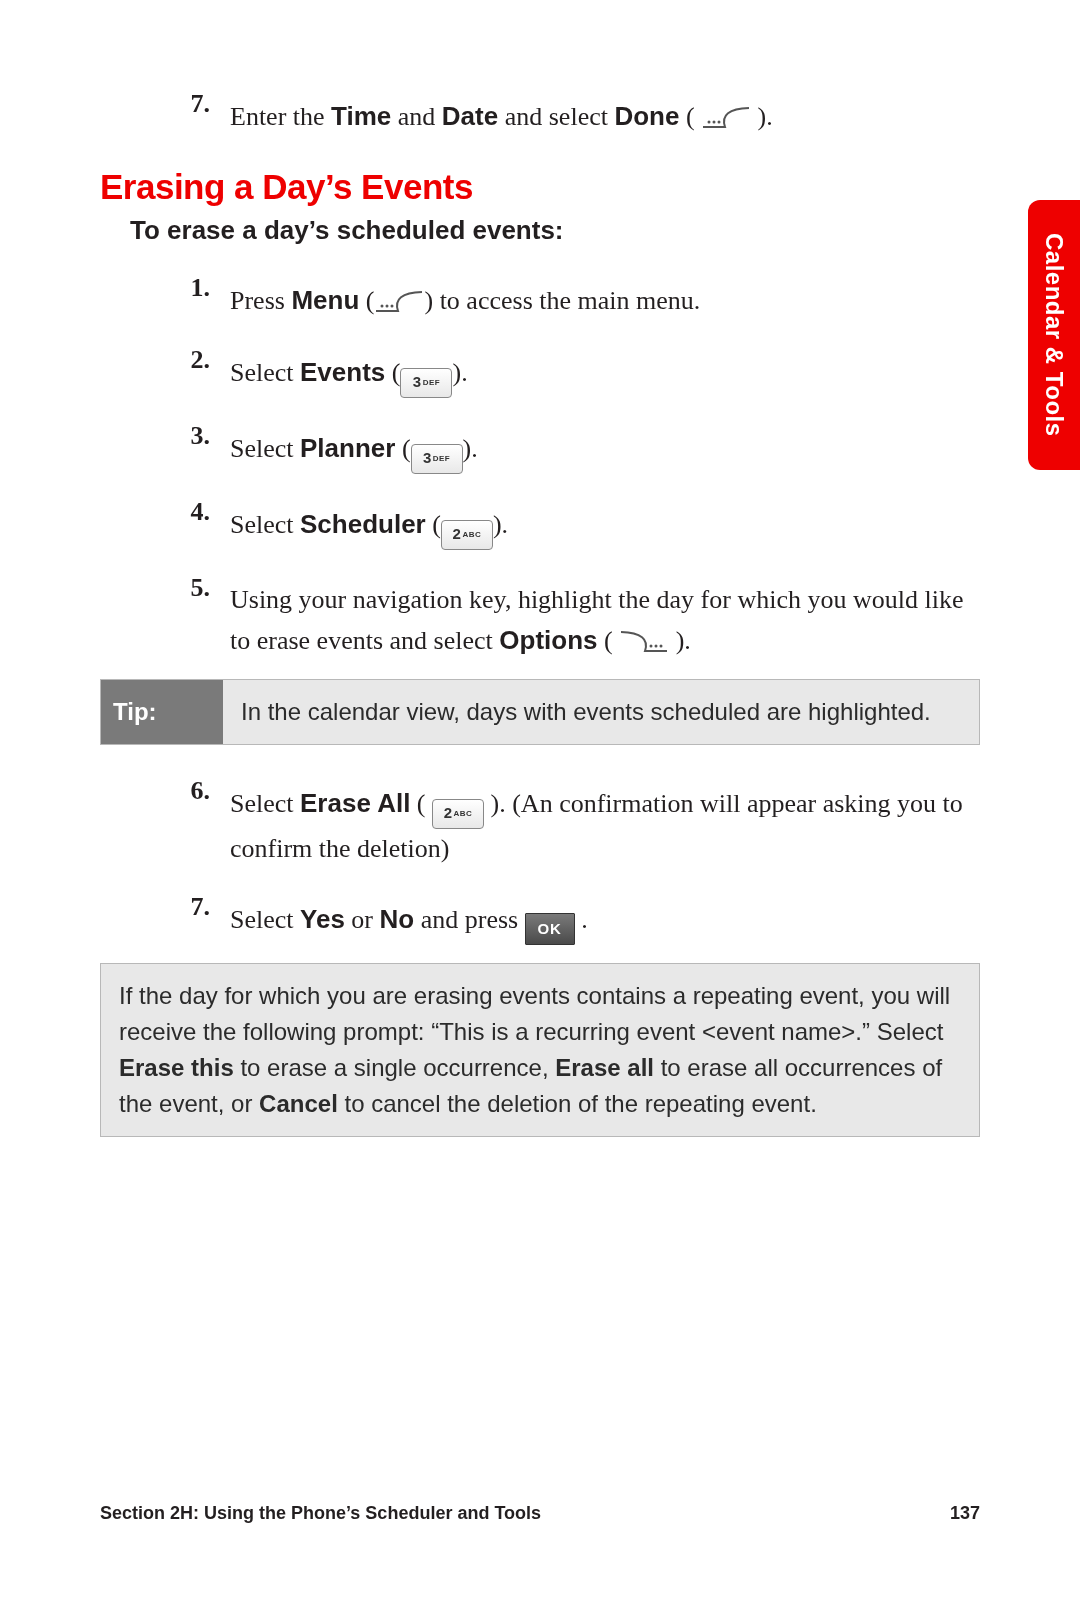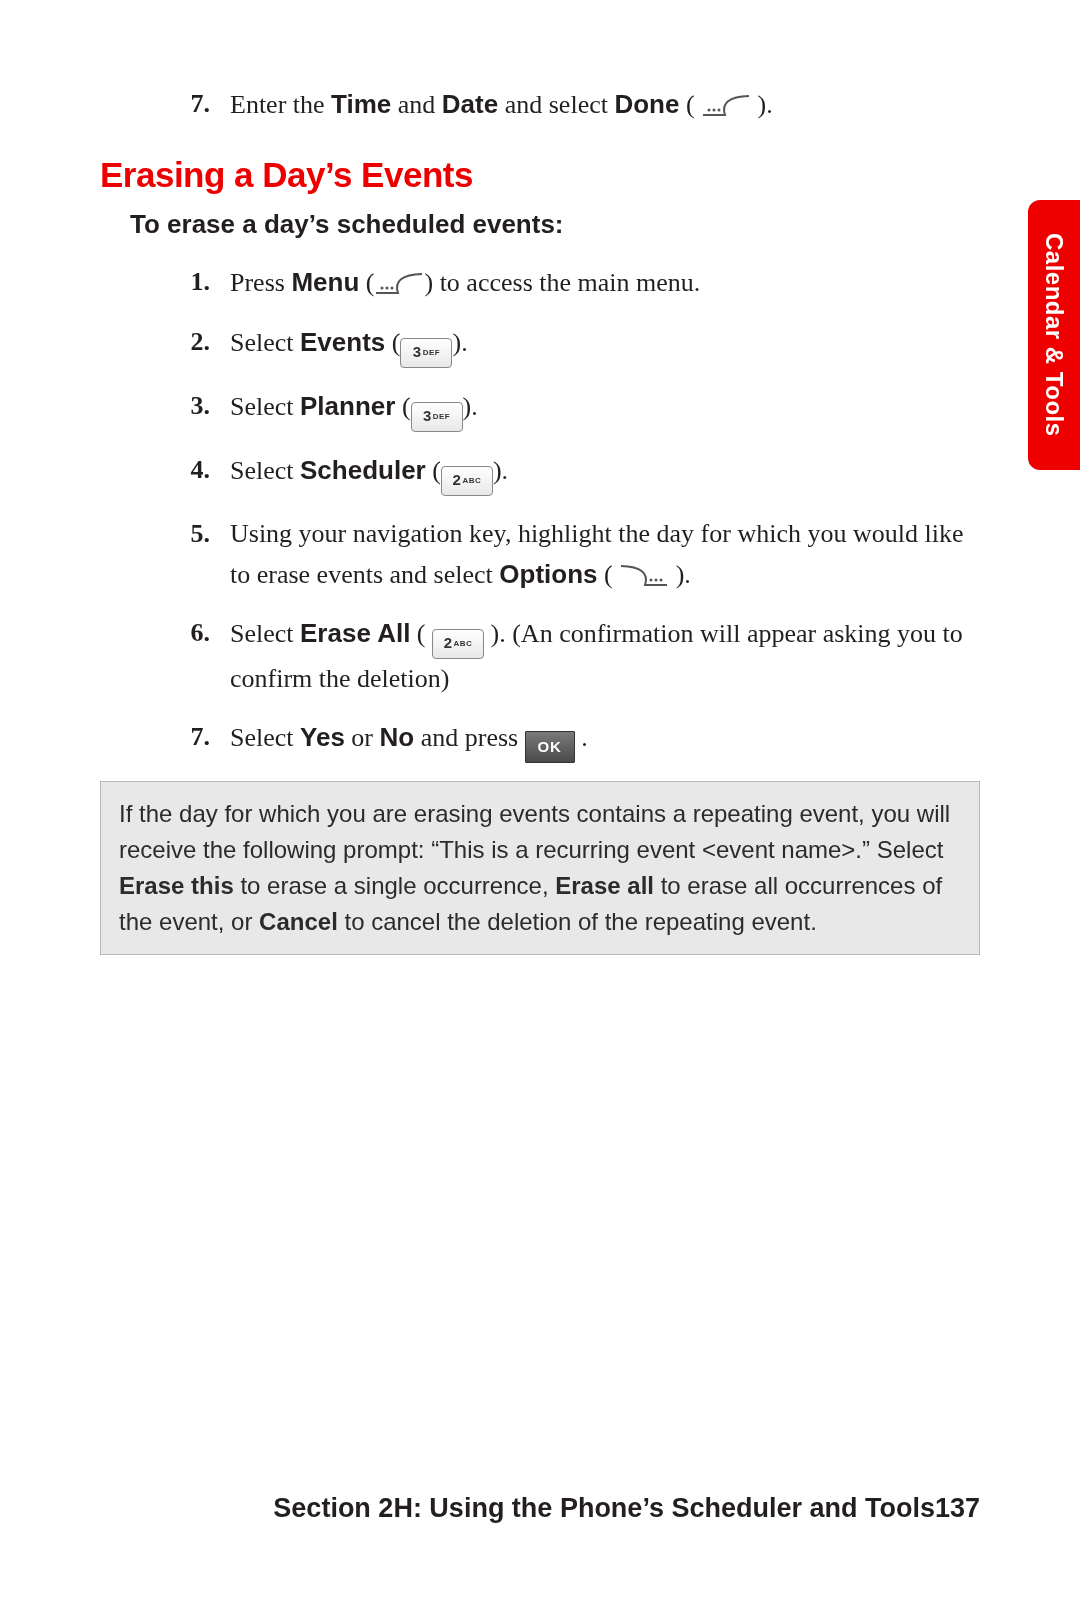--- a/index.html
+++ b/index.html
@@ -58,28 +58,28 @@
     font-size: 26px;
     line-height: 1.55;
   }
   .step .num {
     width: 40px;
     flex: 0 0 40px;
     text-align: right;
     font-weight: 700;
     padding-right: 20px;
   }
-  .step .body { flex: 1; }
+  .step .body { flex: 1; margin-top: 12px; }
 
   h2.section-title {
     color: #ee0000;
     font-family: "Helvetica Neue", Arial, sans-serif;
     font-weight: 800;
     font-size: 35px;
-    margin: 30px 0 14px 0;
+    margin: 30px 0 8px 0;
     letter-spacing: -0.5px;
   }
 
   .lead {
     font-family: "Helvetica Neue", Arial, sans-serif;
     font-weight: 700;
     font-size: 26px;
     margin: 8px 0 22px 30px;
   }
 
@@ -147,24 +147,24 @@
     padding: 14px 18px;
   }
 
   
   .footer {
     position: absolute;
     left: 100px;
     right: 100px;
     bottom: 96px;
     display: flex;
-    justify-content: flex-end;
+    justify-content: space-between;
     font-family: "Helvetica Neue", Arial, sans-serif;
     font-weight: 800;
-    font-size: 27px;
+    font-size: 18px;
     margin-top: 38px;
   }
 
 </style>
 </head>
 <body>
 
 <div class="page">
 
   <div class="side-tab">
@@ -235,20 +235,24 @@
             <path d="M2 3 Q32 4 26 22 H48" fill="none" stroke="#555" stroke-width="2"></path>
             <circle cx="32" cy="17" r="1.5" fill="#555"></circle>
               <circle cx="37" cy="17" r="1.5" fill="#555"></circle>
               <circle cx="42" cy="17" r="1.5" fill="#555"></circle>
           </svg>
         </span>
         <span>).</span>
       </div>
     </div>
 
+    <div class="callout">
+      <div class="label">Tip:</div>
+      <div class="text">In the calendar view, days with events scheduled are highlighted.</div>
+    </div>
 
     <div class="step serif">
       <div class="num">6.</div>
       <div class="body">
         <span>Select </span><b class="sans">Erase All</b><span> (</span>
         <span class="numkey"><span class="dig">2</span><span class="abc">ABC</span></span>
         <span>). </span><span>(An confirmation will appear asking you to confirm the deletion)</span>
       </div>
     </div>
 

